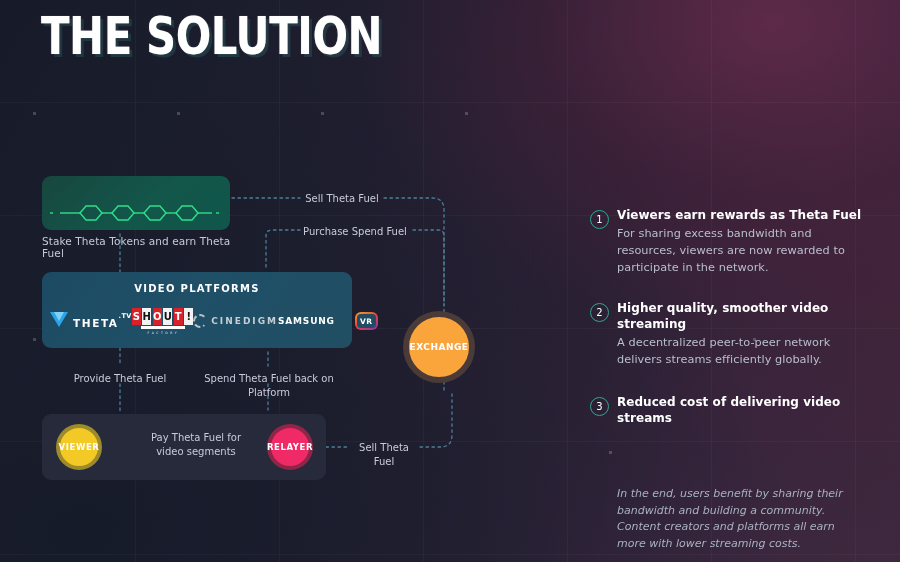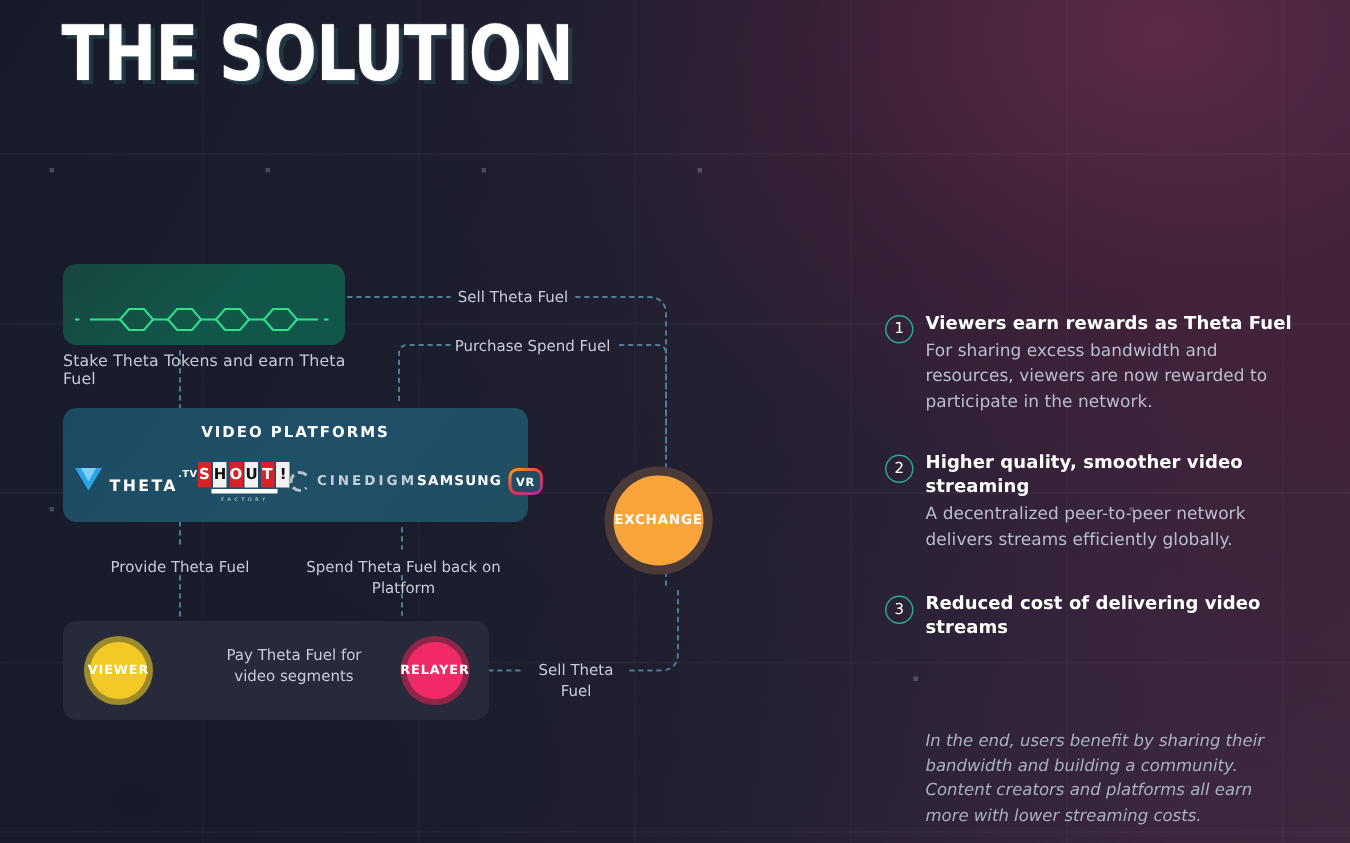--- a/index.html
+++ b/index.html
@@ -107,21 +107,21 @@
 
   
   .cine-logo{ display:flex; align-items:center; gap:4px; }
   .cine-mark{
     width:14px;height:14px;border-radius:50%;
     border:2.5px dashed #b9c2c9; border-right-color:transparent;
   }
   .cine-word{ font-size:9px; font-weight:bold; letter-spacing:2px; color:#c6ced4; }
 
   
-  .sams-logo{ display:flex; align-items:center; gap:4px; }
+  .sams-logo{ display:flex; align-items:center; gap:20px; }
   .sams-word{ font-size:9px; font-weight:bold; letter-spacing:0.8px; color:#ffffff; }
   .sams-vr{
     width:23px;height:18px;border-radius:6px; padding:2px;
     background:linear-gradient(150deg,#f5a623 0%,#e8423f 48%,#8b2fb0 100%);
     display:flex;align-items:center;justify-content:center;
   }
   .sams-vr i{
     display:flex;align-items:center;justify-content:center;
     width:100%;height:100%; border-radius:4px; background:#204d63;
     font-style:normal; font-size:7.5px; font-weight:bold; color:#ffffff; letter-spacing:0.4px;

